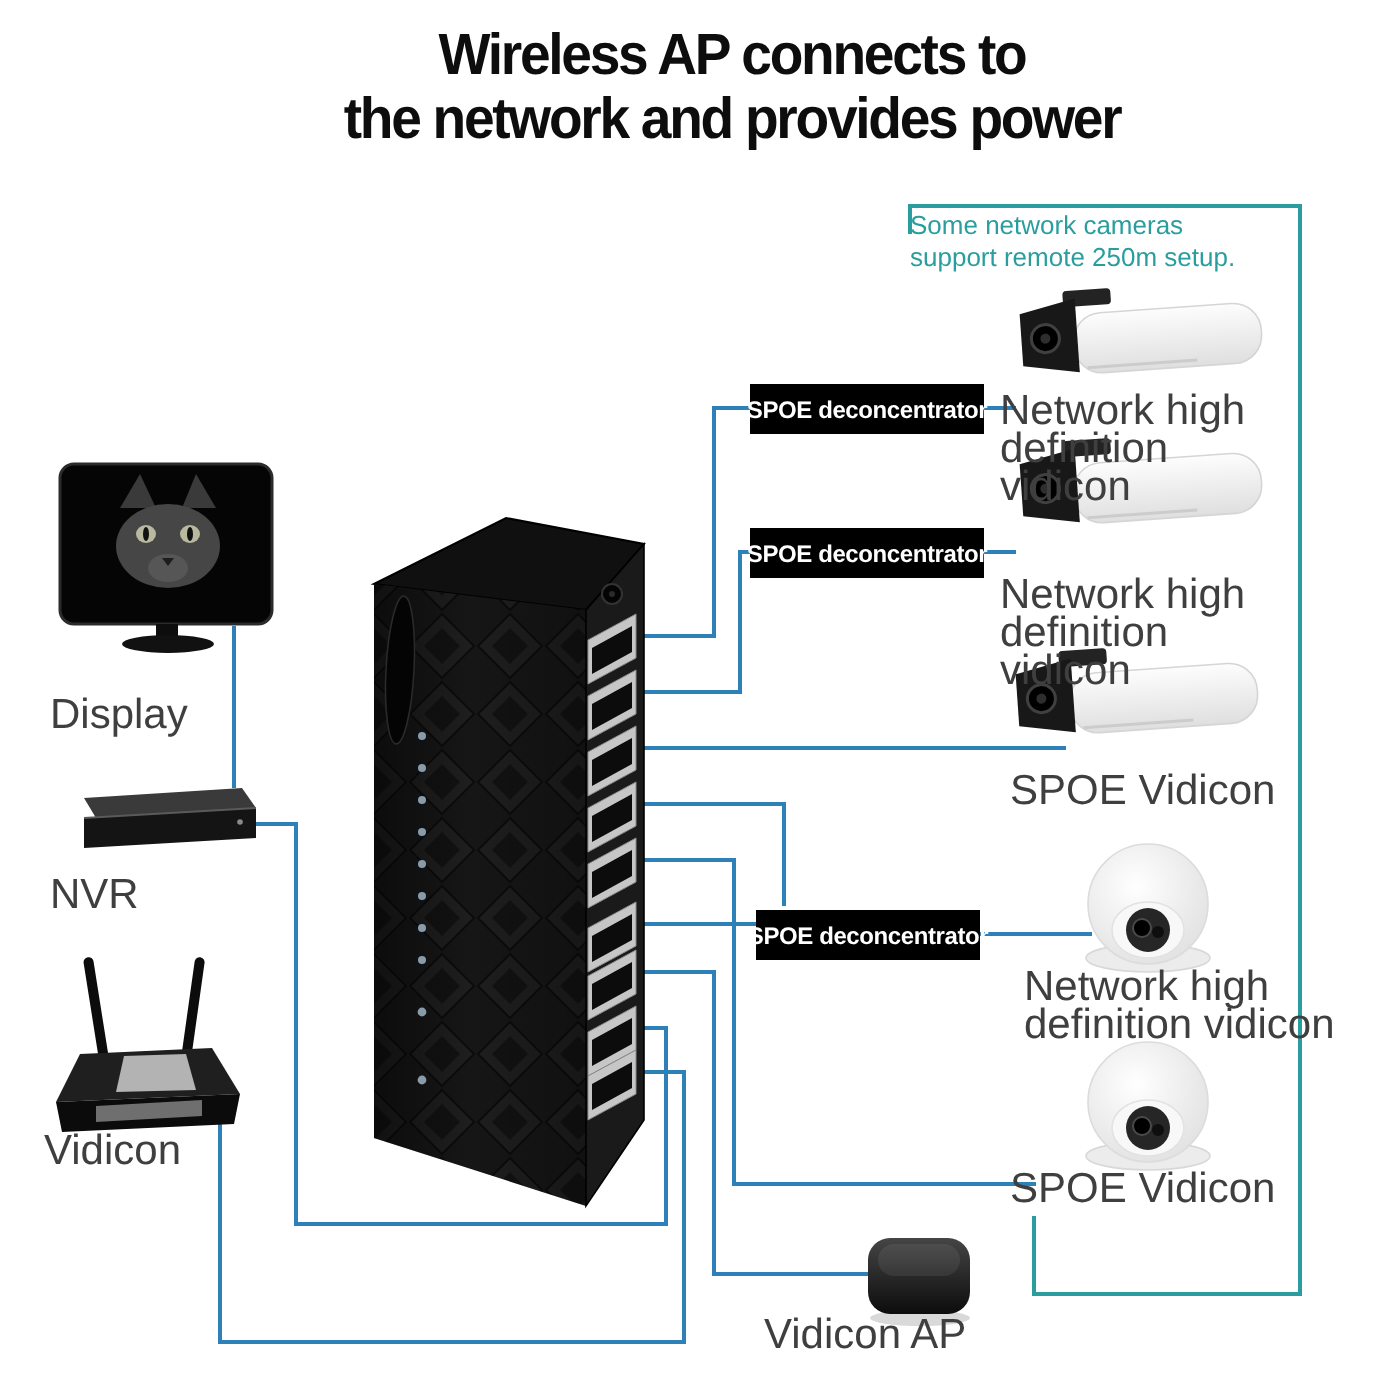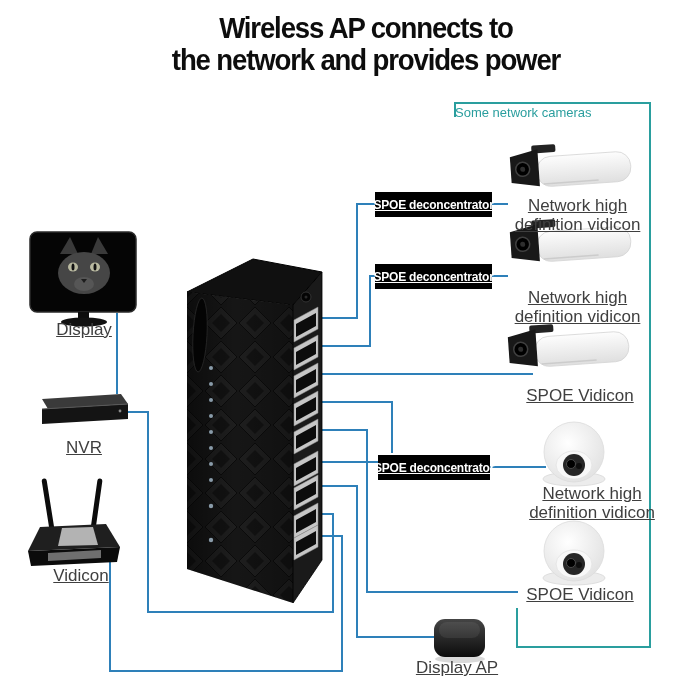--- a/index.html
+++ b/index.html
@@ -25,25 +25,25 @@
     letter-spacing:-1.2px;color:var(--title-text);
     transform:translateX(16px) scaleX(.95);transform-origin:50% 0;
   }
   .note{
     position:absolute;left:455px;top:105px;width:195px;z-index:3;
     text-align:left;font-size:13px;line-height:16px;color:var(--note-accent);
   }
   .splitter{
     position:absolute;z-index:3;background:var(--splitter-bg);color:var(--splitter-text);
     display:flex;align-items:center;justify-content:center;
-    font-size:12px;font-weight:bold;letter-spacing:-0.2px;white-space:nowrap;text-decoration:underline;
+    font-size:12px;font-weight:bold;letter-spacing:-0.2px;white-space:nowrap;
   }
   .cam-label,.dev-label{
-    position:absolute;z-index:3;text-align:center;
-    font-size:17px;line-height:19px;color:var(--device-label-text);text-decoration:underline;
+    position:absolute;z-index:3;
+    font-size:21px;line-height:19px;color:var(--device-label-text);
   }
 </style>
 </head>
 <body>
 
 <div id="canvas">
 
   <svg id="wires" width="700" height="700" viewBox="0 0 700 700">
     <defs>
       <pattern id="quilt" width="34" height="34" patternUnits="userSpaceOnUse">
@@ -191,20 +191,21 @@
     </g>
   </svg>
 
   <div class="title">
     <div>Wireless AP connects to</div>
     <div>the network and provides power</div>
   </div>
 
   <div class="note">
     <div>Some network cameras</div>
+    <div>support remote 250m setup.</div>
   </div>
 
   <div class="splitter" style="left:375px;top:192px;width:117px;height:25px;">SPOE deconcentrator</div>
   <div class="splitter" style="left:375px;top:264px;width:117px;height:25px;">SPOE deconcentrator</div>
   <div class="splitter" style="left:378px;top:455px;width:112px;height:25px;">SPOE deconcentrator</div>
 
   <div class="cam-label" style="left:500px;top:196px;width:155px;">
     <div>Network high</div>
     <div>definition vidicon</div>
   </div>
@@ -216,18 +217,18 @@
     <div>SPOE Vidicon</div>
   </div>
   <div class="cam-label" style="left:512px;top:484px;width:160px;">
     <div>Network high</div>
     <div>definition vidicon</div>
   </div>
   <div class="cam-label" style="left:505px;top:585px;width:150px;">
     <div>SPOE Vidicon</div>
   </div>
 
-  <div class="dev-label" style="left:25px;top:320px;width:118px;">Display</div>
+  <div class="dev-label" style="left:25px;top:348px;width:118px;">Display</div>
   <div class="dev-label" style="left:25px;top:438px;width:118px;">NVR</div>
   <div class="dev-label" style="left:22px;top:566px;width:118px;">Vidicon</div>
-  <div class="dev-label" style="left:382px;top:658px;width:150px;">Display AP</div>
+  <div class="dev-label" style="left:382px;top:658px;width:150px;">Vidicon AP</div>
 
 </div>
 
 </body></html>

